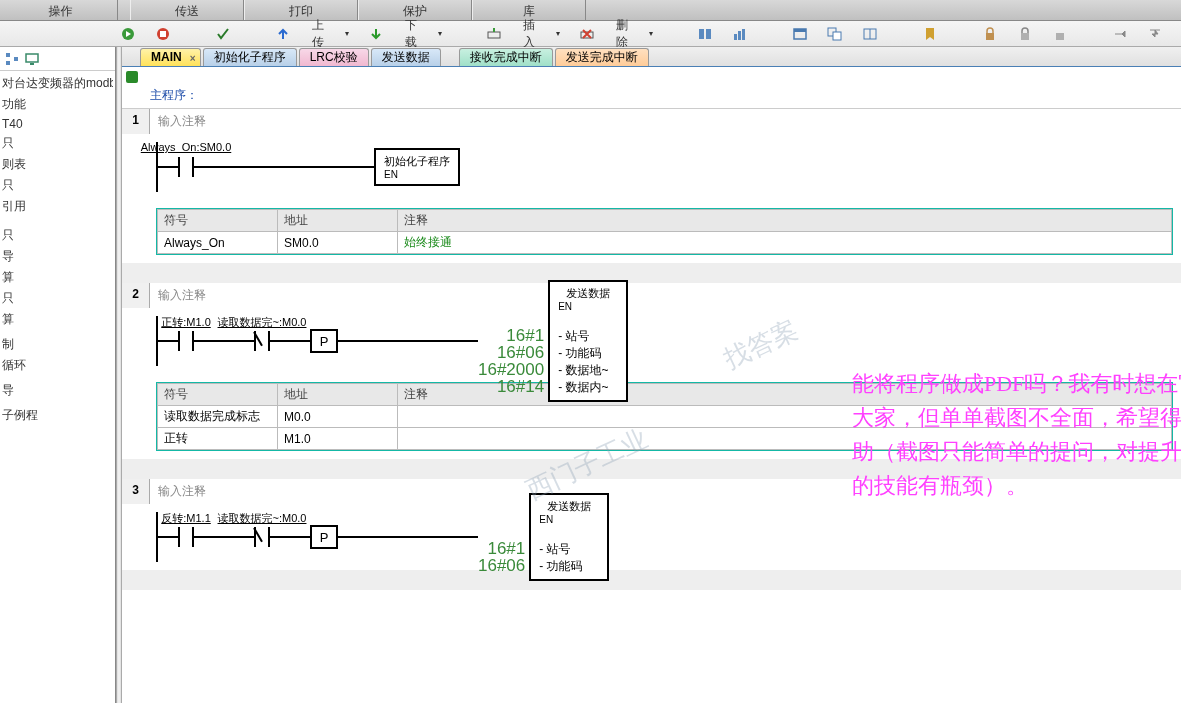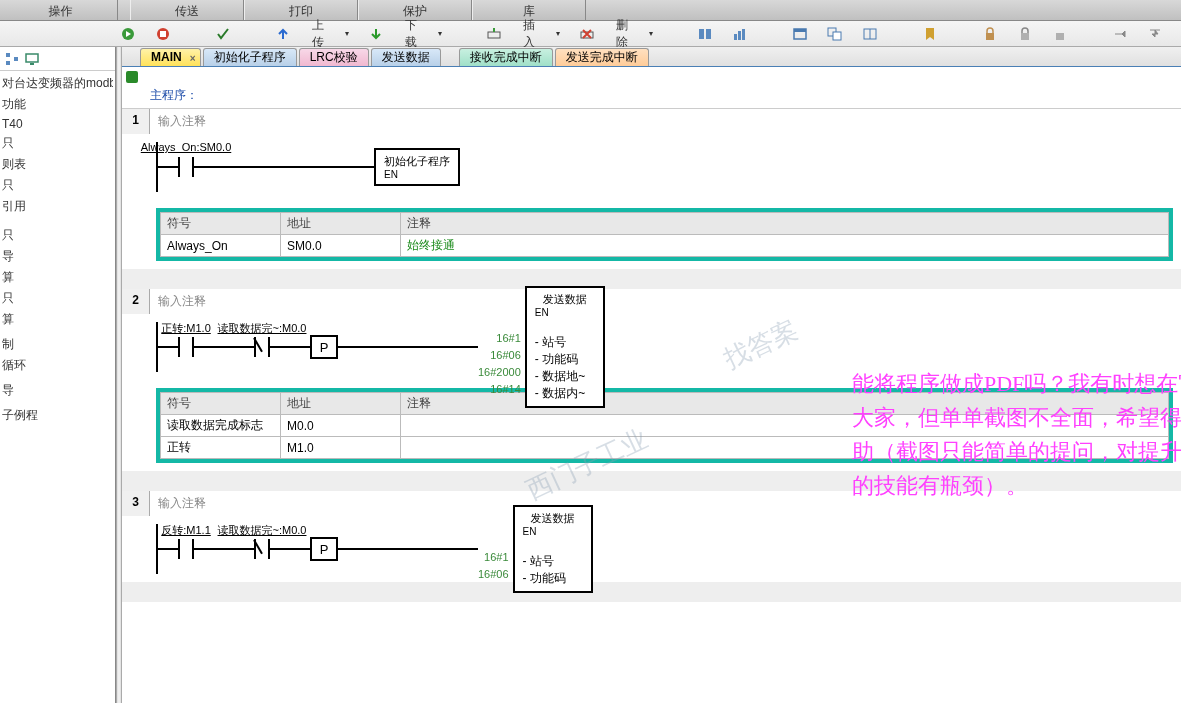--- a/index.html
+++ b/index.html
@@ -57,24 +57,24 @@
 .wire { height: 2px; background: #000; }
 .contact { display: flex; flex-direction: column; align-items: center; position: relative; }
 .contact-lbl { font-size: 11px; position: absolute; top: -16px; white-space: nowrap; text-decoration: underline; }
 .contact-sym { display: flex; align-items: center; }
 .contact-sym .bar { width: 2px; height: 20px; background: #000; }
 .contact-sym .gap { width: 12px; }
 .box { border: 2px solid #000; padding: 4px 8px; min-width: 80px; background: #fff; }
 .box-title { text-align: center; font-size: 11px; }
 .box-en { font-size: 10px; }
 .p-box { border: 2px solid #000; width: 28px; height: 24px; display: flex; align-items: center; justify-content: center; font-size: 13px; }
-.hex-lbl { color: #3a8a3a; font-size: 11px; text-align: right; padding-right: 4px; }
-
-
-.sym-table { margin: 8px 8px 8px 34px; border: 4px solid #14b8a6; }
+.hex-lbl { color: #3a8a3a; font-size: 17px; text-align: right; padding-right: 4px; }
+
+
+.sym-table { margin: 8px 8px 8px 34px; border: 1px solid #14b8a6; }
 .sym-table table { width: 100%; border-collapse: collapse; }
 .sym-table th, .sym-table td { border: 1px solid #bbb; padding: 2px 6px; font-size: 12px; text-align: left; font-weight: normal; }
 .sym-table th { background: #e8e8e8; color: #444; }
 .sym-table .grn { color: #1a8a1a; }
 
 .annotation { position: absolute; left: 730px; top: 300px; width: 420px; color: #ff40ff; font-size: 22px; line-height: 34px; font-family: SimSun, serif; }
 
 .watermark { position: absolute; left: 400px; top: 380px; color: rgba(140,160,180,0.35); font-size: 26px; transform: rotate(-25deg); pointer-events: none; }
 .watermark2 { position: absolute; left: 600px; top: 260px; color: rgba(140,160,180,0.35); font-size: 26px; transform: rotate(-25deg); pointer-events: none; }
 

